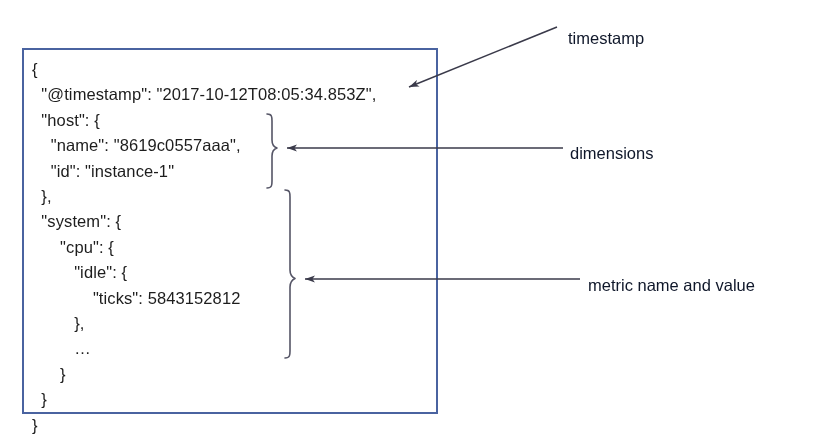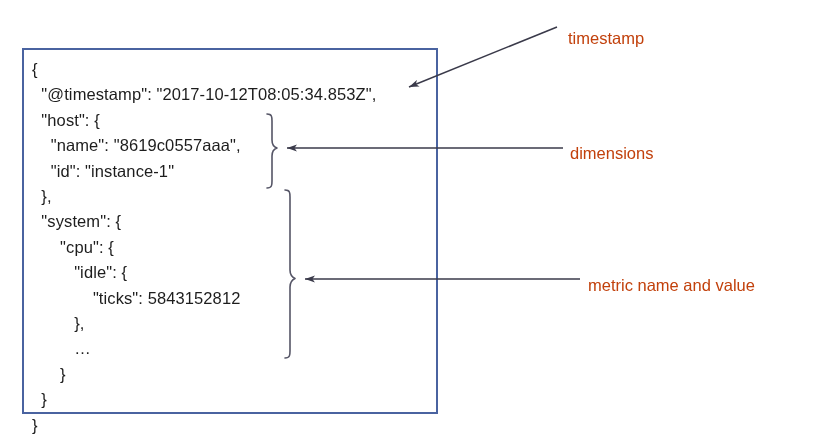--- a/index.html
+++ b/index.html
@@ -48,21 +48,21 @@
     white-space: pre;
     letter-spacing: 0.1px;
   }
 
   
   .annotation-label {
     position: absolute;
     font-family: "Liberation Sans", sans-serif;
     font-size: 16.5px;
     line-height: 20px;
-    color: #c2410c;
+    color: #0f172a;
     white-space: nowrap;
   }
   #label-timestamp { left: 568px; top: 28px; }
   #label-dimensions { left: 570px; top: 143px; }
   #label-metric { left: 588px; top: 275px; }
 
   
   #overlay {
     position: absolute;
     left: 0;

